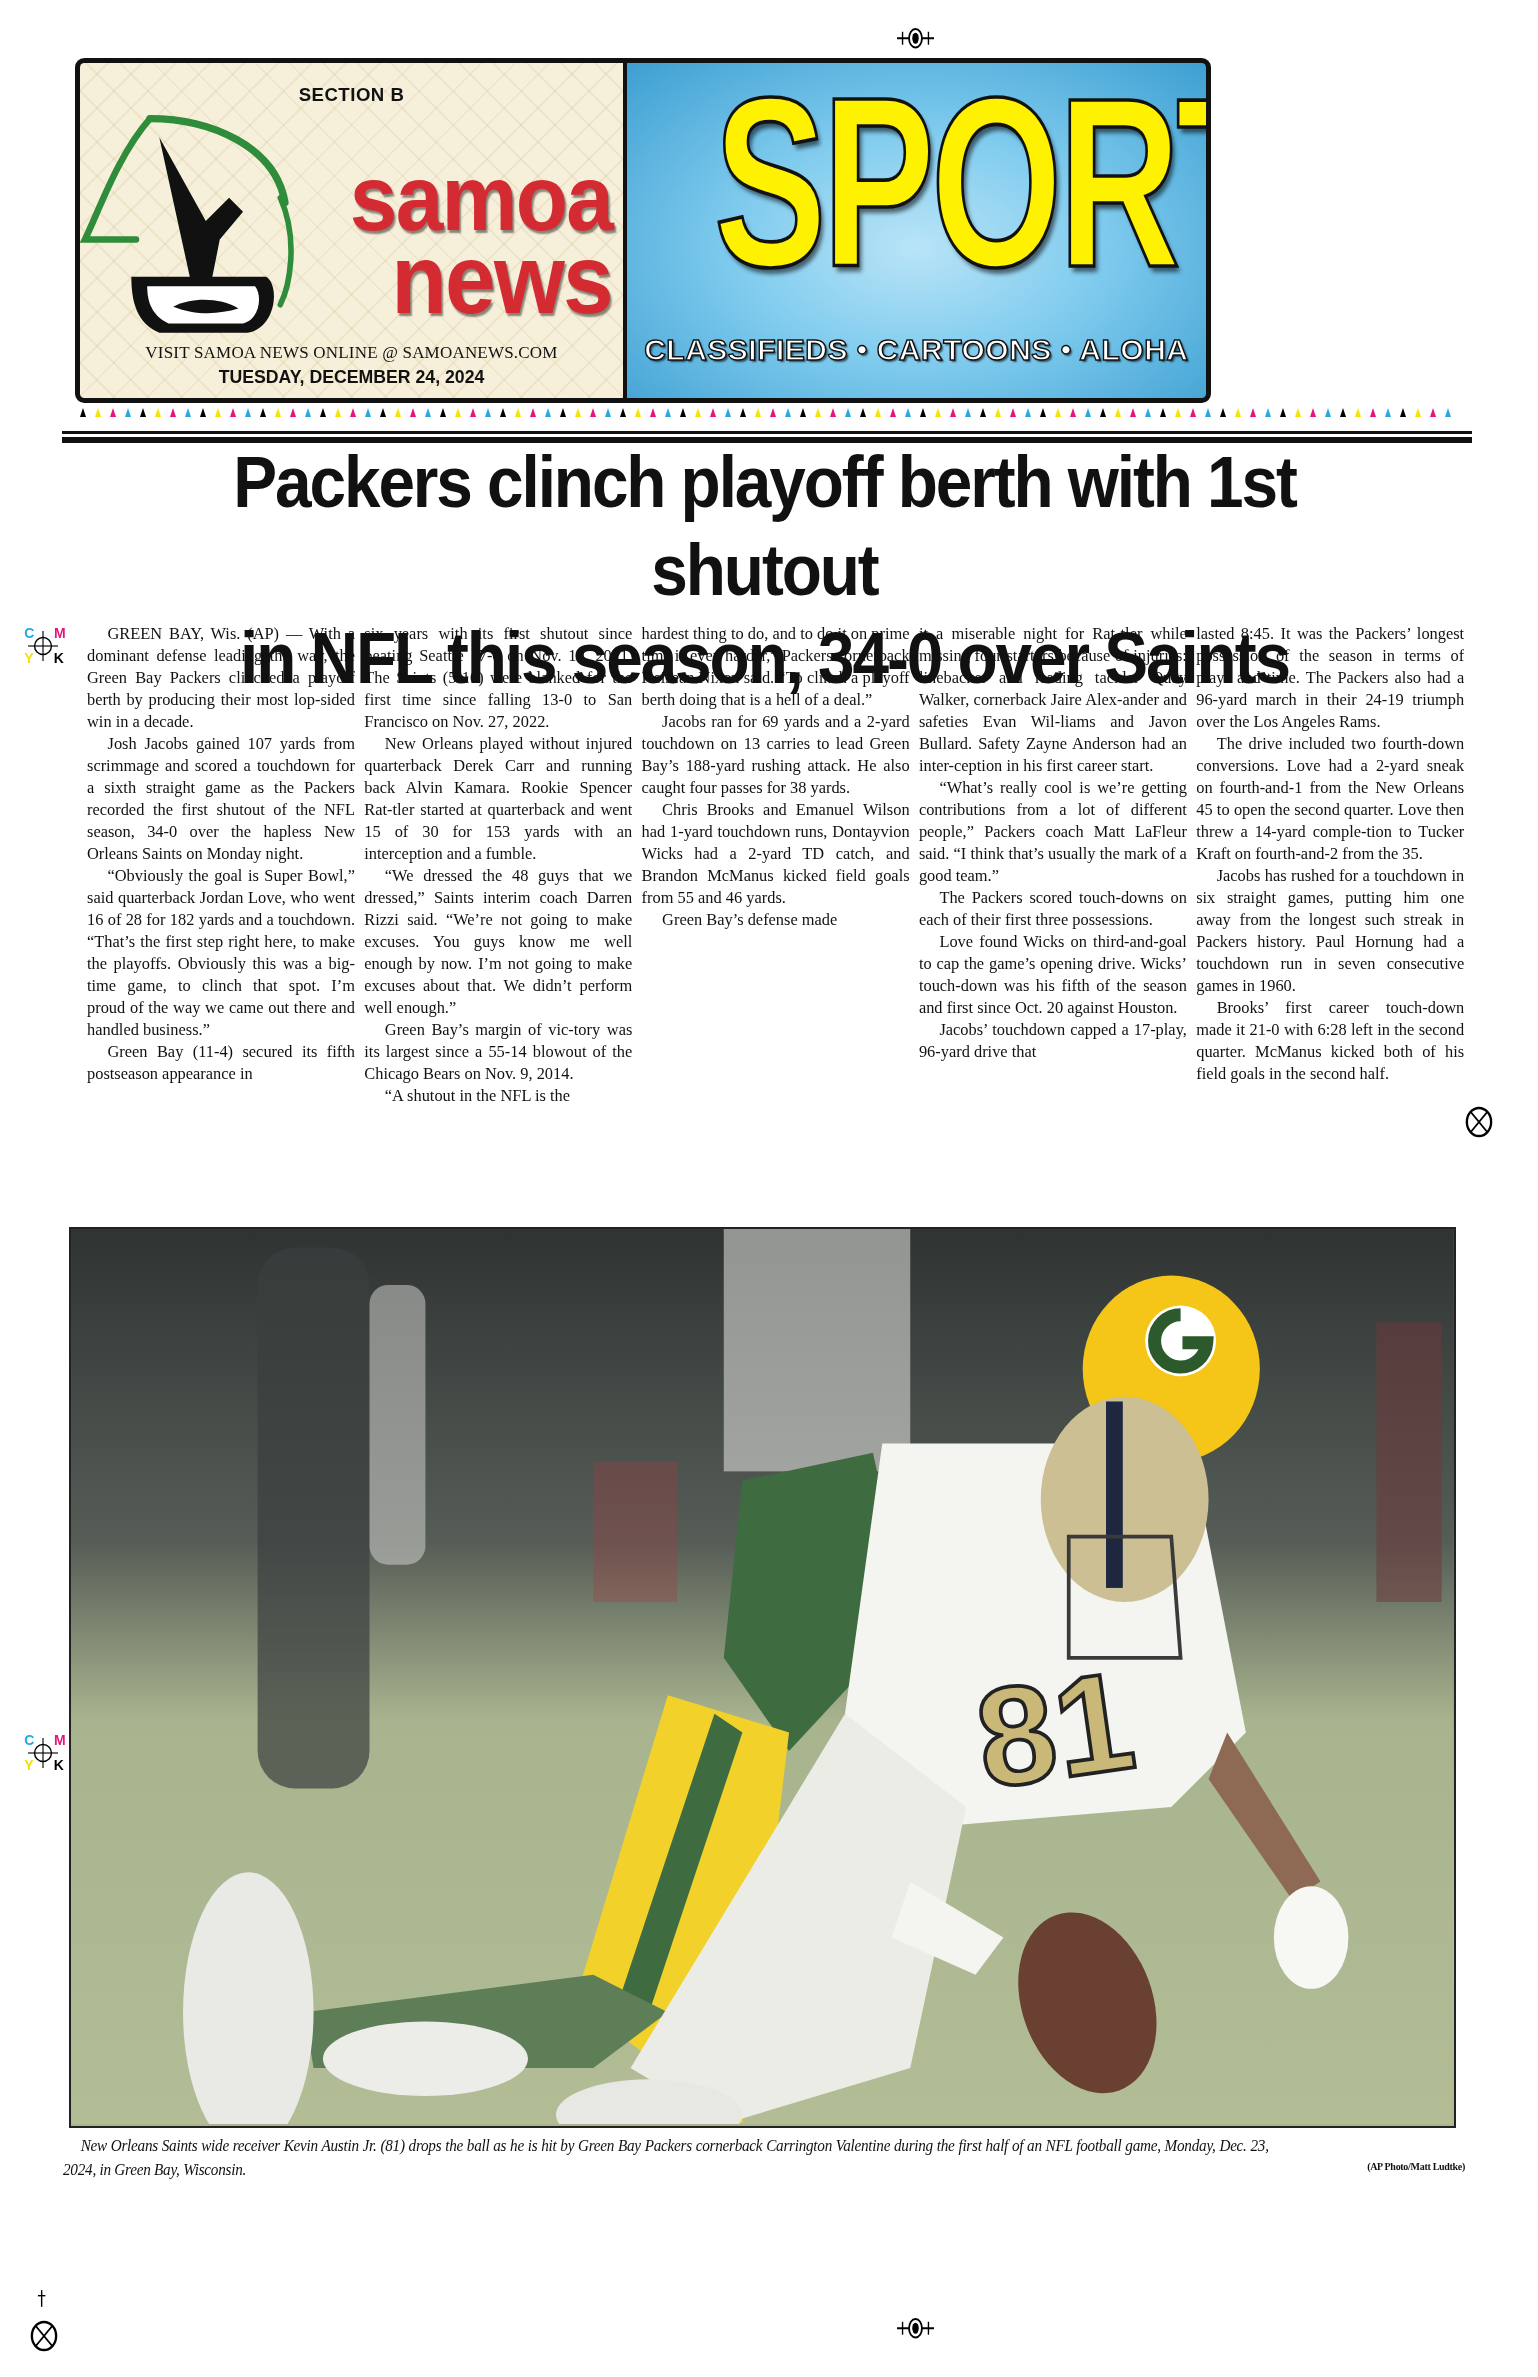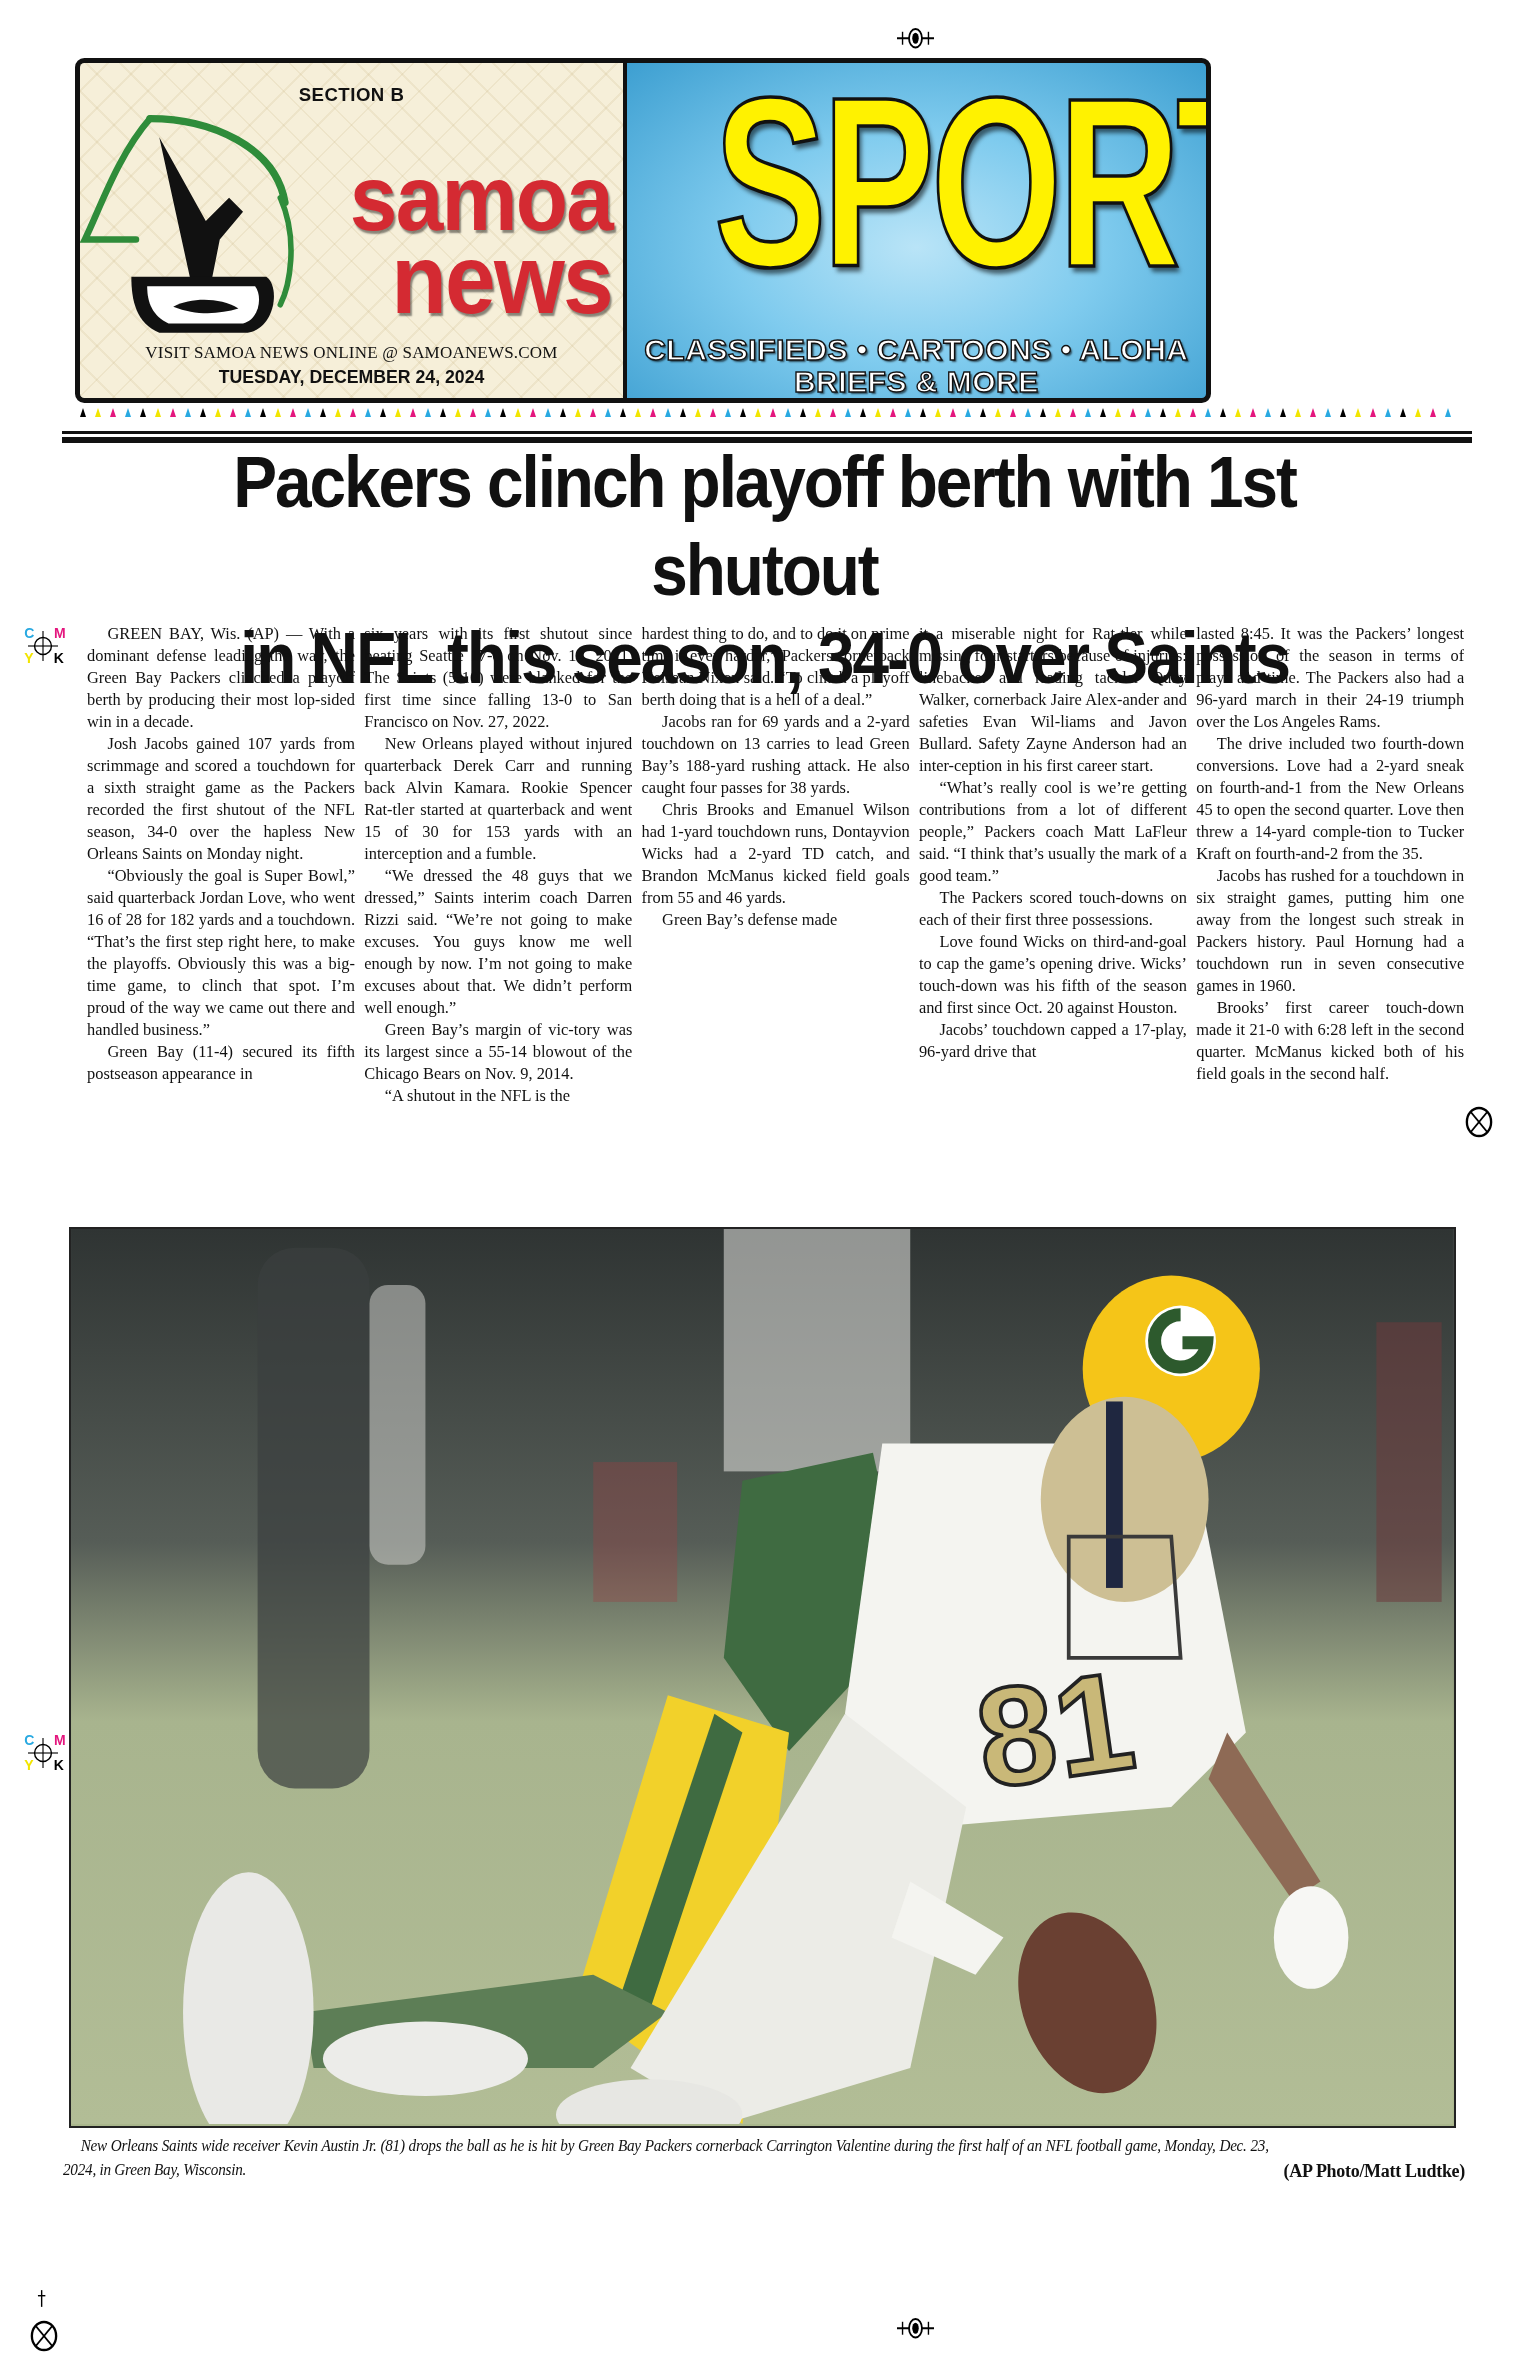--- a/index.html
+++ b/index.html
@@ -63,21 +63,21 @@
   .col p { text-indent: 20.5px; }
   .col p.cont { text-indent: 0; }
 
   
   .photo { position: absolute; left: 69px; top: 1227px; width: 1387px; height: 901px; border: 2.8px solid #222; overflow: hidden;
     background: linear-gradient(180deg, #3a3f3e 0%, #4d5452 30%, #9fab86 55%, #b8c39d 80%, #a9b68c 100%); }
 
   .caption { position: absolute; left: 63px; top: 2133px; width: 1402px; font-style: italic; font-size: 17.7px; line-height: 24px;
     letter-spacing: -0.3px; text-align: justify; transform: scaleX(0.86); transform-origin: left; }
   .caption .indent { display: inline-block; width: 20.5px; }
-  .credit { position: absolute; right: 73px; top: 2161px; font-size: 18px; font-weight: bold; letter-spacing: -0.3px; }
+  .credit { position: absolute; right: 73px; top: 2161px; font-size: 10px; font-weight: bold; letter-spacing: -0.3px; }
 </style>
 </head>
 <body>
 
 <div class="reg-target" style="left:897px; top:28px;">
   <svg width="37" height="20.5" viewBox="0 0 40 22">
       <line x1="0" y1="11" x2="40" y2="11" stroke="#000" stroke-width="2"></line>
       <line x1="6" y1="4" x2="6" y2="18" stroke="#000" stroke-width="1.5"></line>
       <line x1="34" y1="4" x2="34" y2="18" stroke="#000" stroke-width="1.5"></line>
       <ellipse cx="20" cy="11" rx="7" ry="10" fill="#fff" stroke="#000" stroke-width="2"></ellipse>
@@ -150,21 +150,20 @@
       <path d="M100 222 C 120 212, 150 212, 170 224 C 150 230, 125 232, 100 222 Z" fill="#111"></path>
     </svg>
     <div class="logo-word w1">samoa</div>
     <div class="logo-word w2">news</div>
     <div class="visit-line">VISIT SAMOA NEWS ONLINE @ SAMOANEWS.COM</div>
     <div class="date-line">TUESDAY, DECEMBER 24, 2024</div>
   </div>
   <div class="sports-panel">
     <div class="sports-title">SPORTS</div>
     <div class="sports-sub l1">CLASSIFIEDS • CARTOONS • ALOHA</div>
-    <div class="sports-sub l2">BRIEFS &amp; MORE</div>
   </div>
 </header>
 
 <div class="triangles" id="triangles">
     <span class="tri" style="border-bottom-color: rgb(0, 0, 0);"></span>
     <span class="tri" style="border-bottom-color: rgb(242, 229, 0);"></span>
     <span class="tri" style="border-bottom-color: rgb(228, 22, 126);"></span>
     <span class="tri" style="border-bottom-color: rgb(41, 169, 225);"></span>
     <span class="tri" style="border-bottom-color: rgb(0, 0, 0);"></span>
     <span class="tri" style="border-bottom-color: rgb(242, 229, 0);"></span>

